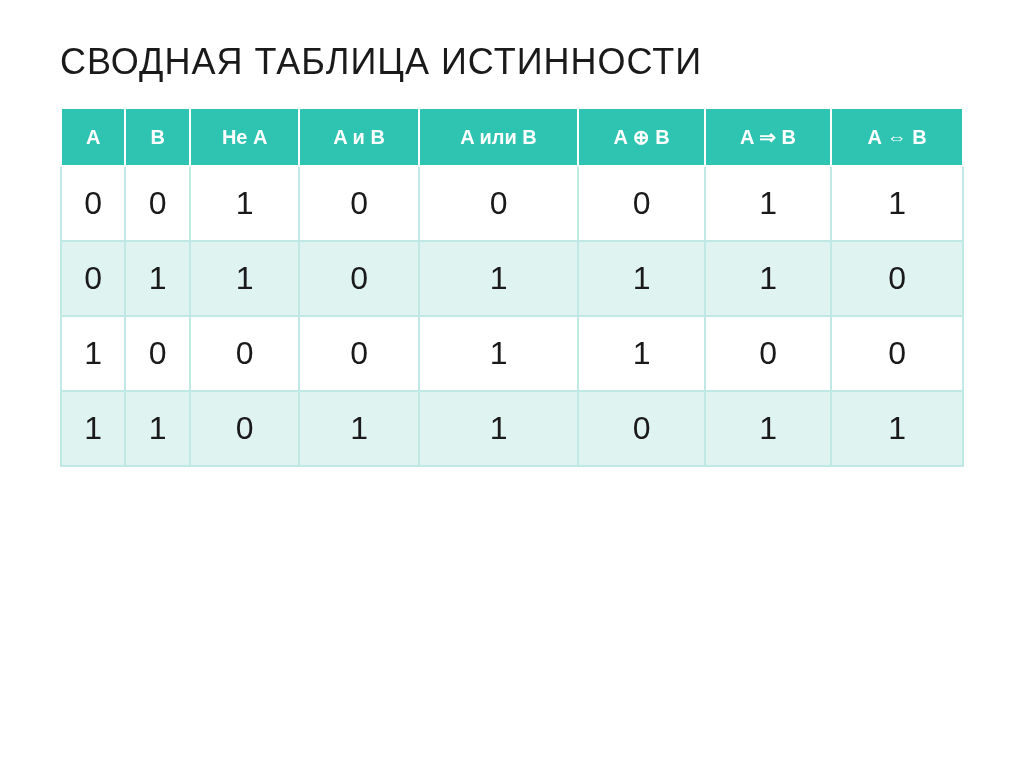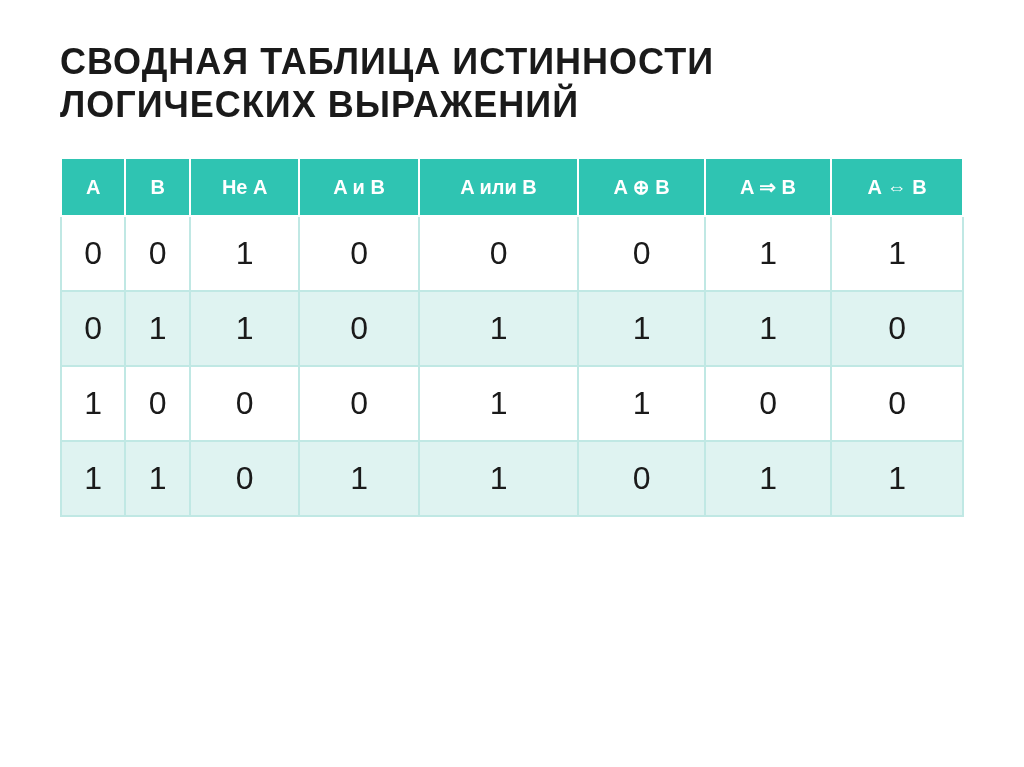--- a/index.html
+++ b/index.html
@@ -15,24 +15,24 @@
       height: 767px;
       overflow: hidden;
       display: flex;
       flex-direction: column;
       align-items: flex-start;
       padding: 40px 60px;
     }
 
     .page-title {
       font-size: 36px;
-      font-weight: 700;
+      font-weight: 400;
       color: #1a1a1a;
       line-height: 1.2;
-      margin-bottom: 31px;
+      margin-bottom: 24px;
       text-transform: uppercase;
       letter-spacing: 1px;
     }
 
     .table-wrapper {
       width: 100%;
     }
 
     table {
       border-collapse: collapse;
@@ -64,21 +64,20 @@
 
     tbody tr:nth-child(even) {
       background-color: #dff3f1;
     }
   </style>
 </head>
 <body>
 
 <div class="page-title">
   <span>СВОДНАЯ ТАБЛИЦА ИСТИННОСТИ</span><br>
-  <span>ЛОГИЧЕСКИХ ВЫРАЖЕНИЙ</span>
 </div>
 
 <div class="table-wrapper">
   <table>
     <thead>
       <tr>
       <th>A</th>
           <th>B</th>
           <th>Не A</th>
           <th>A и B</th>

